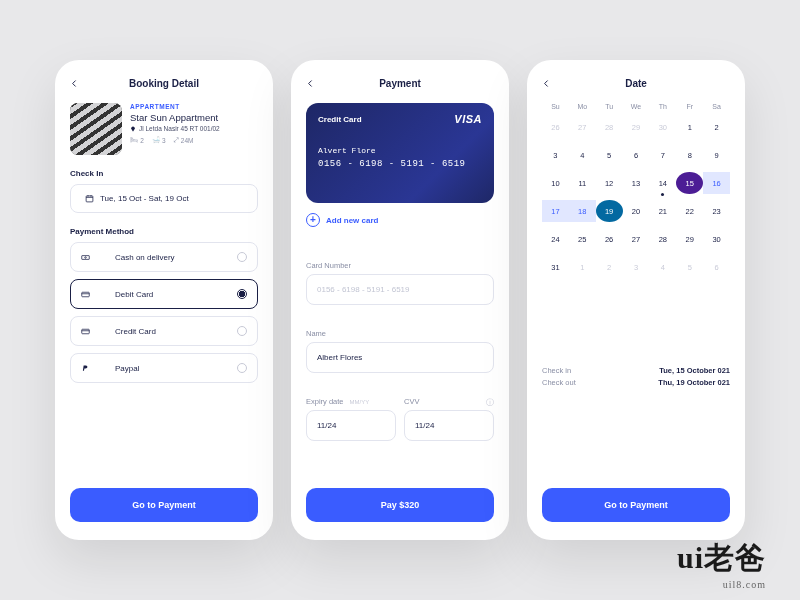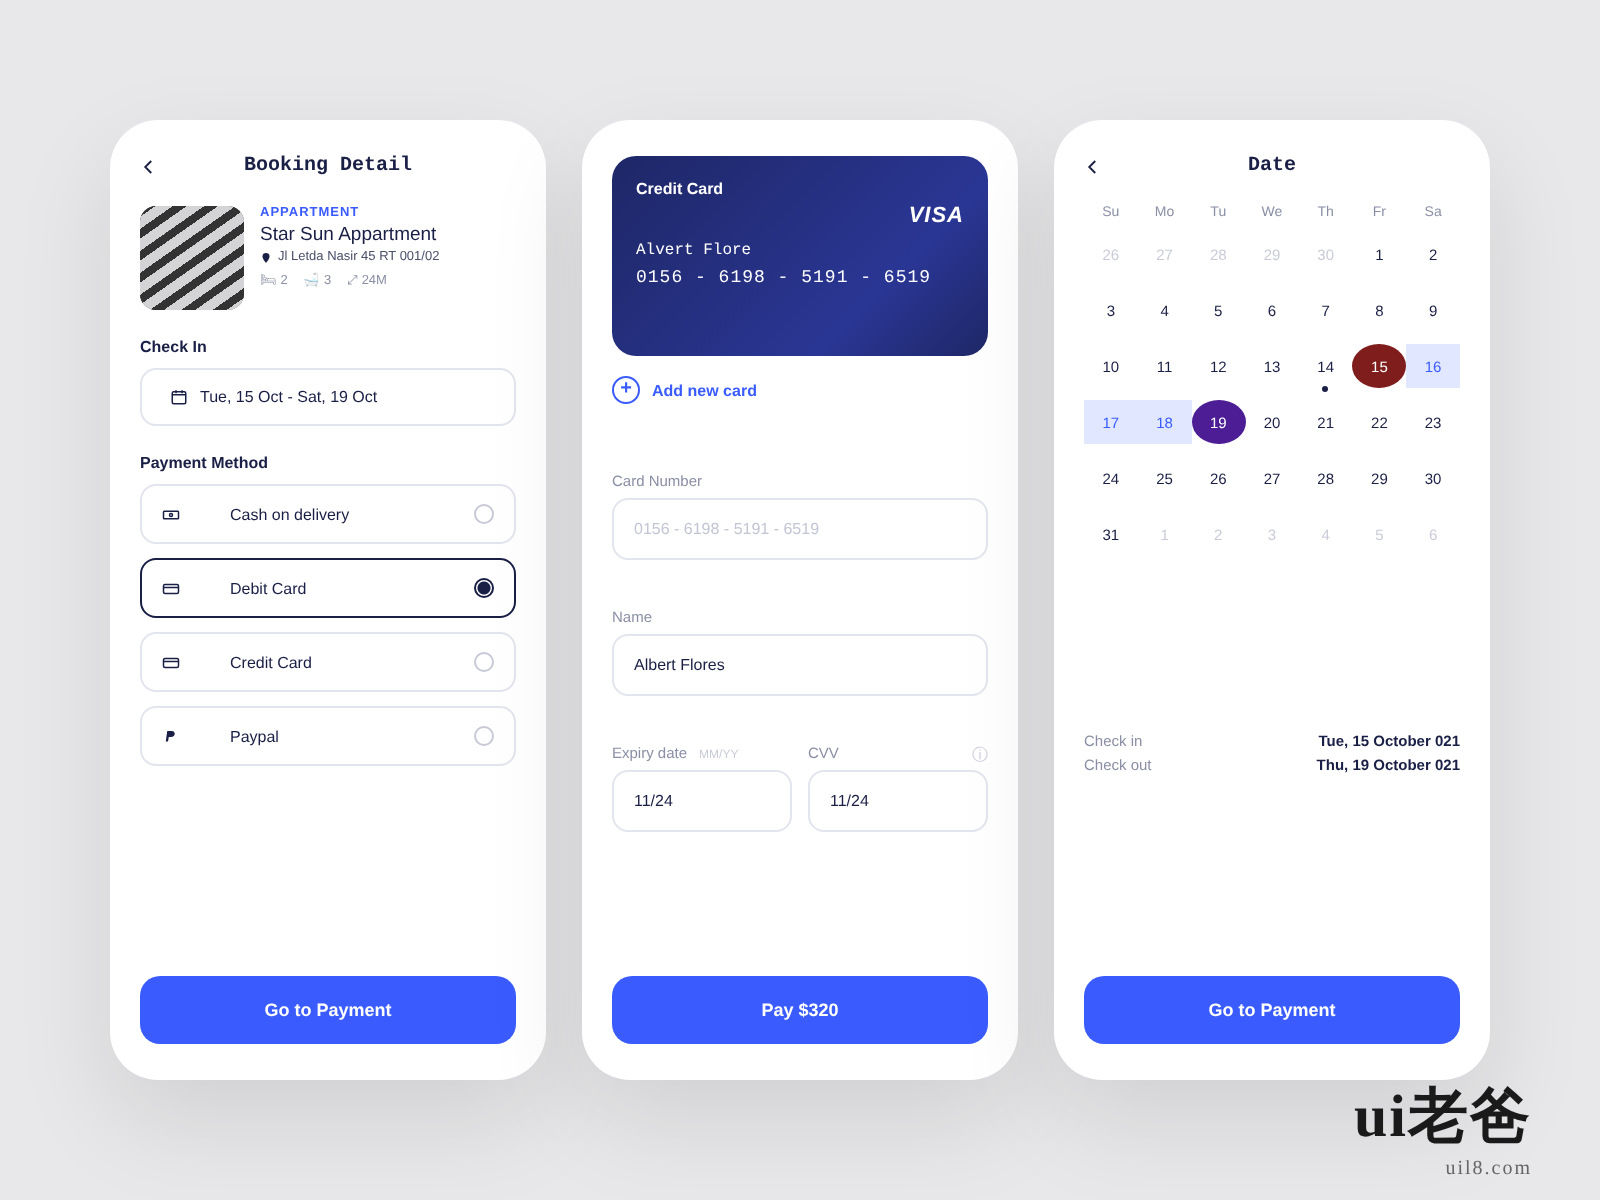--- a/index.html
+++ b/index.html
@@ -22,64 +22,64 @@
   border-radius: 24px;
   box-shadow: 0 20px 50px rgba(0,0,0,0.10);
   padding: 18px 15px;
   overflow: hidden;
   display: flex;
   flex-direction: column;
   font-size: 9px;
 }
 .header { display: flex; align-items: center; justify-content: center; position: relative; margin-bottom: 14px; }
 .back { position: absolute; left: 0; cursor: pointer; display:flex; }
-.header-title { font-weight: 700; font-size: 10px; color: #1a1f45; font-family: Liberation Mono, monospace; }
+.header-title { font-weight: 700; font-size: 10px; color: #1a1f45; }
 
 .listing { display: flex; gap: 8px; margin-bottom: 12px; }
 .thumb { width: 52px; height: 52px; border-radius: 8px; background: linear-gradient(135deg,#2a2a2a,#6a6a6a); position:relative; overflow:hidden;}
 .thumb::after{content:"";position:absolute;inset:0;background:repeating-linear-gradient(-35deg,#d4d4d6 0 5px,#333 5px 9px);}
 .listing-info { flex:1; }
 .tag { color:#3a5cff; font-size:6.5px; letter-spacing:0.5px; font-weight:600; }
 .listing-name { font-weight:400; font-size:9.5px; color:#1a1f45; margin:2px 0; }
 .addr { display:flex; align-items:center; gap:3px; color:#4a4f6a; font-size:6.5px; }
 .amen { display:flex; gap:8px; margin-top:4px; color:#8a8fa5; font-size:6.5px; }
 .amen span{display:flex;align-items:center;gap:2px;}
 .label { font-weight:600; font-size:8px; color:#1a1f45; margin-bottom:6px; margin-top:2px;}
 .date-field { border:1px solid #e2e4ee; border-radius:8px; padding:9px 14px; font-size:8px; color:#1a1f45; display:flex; align-items:center; gap:6px; margin-bottom:12px;}
 .pay-opt { border:1px solid #e2e4ee; border-radius:8px; padding:9px 10px; font-size:8px; color:#1a1f45; display:flex; align-items:center; gap:25px; margin-bottom:7px; cursor:pointer;}
 .pay-opt .radio { margin-left:auto; width:10px; height:10px; border:1px solid #c7c9d6; border-radius:50%; }
 .pay-opt.selected { border-color:#1a1f45; }
 .pay-opt.selected .radio { border-color:#1a1f45; background:radial-gradient(circle,#1a1f45 0 3px,transparent 3.5px); }
 .cta { margin-top:auto; background:#3a5cff; color:#fff; border:none; width:100%; border-radius:10px; padding:12px 0; font-size:9px; font-weight:700; cursor:pointer; }
 
 .card { background:linear-gradient(135deg,#1e2766,#2a3694 70%,#1e2766); border-radius:12px; color:#fff; padding:12px; height:100px; position:relative; overflow:hidden;}
 .card-type{font-size:8px;font-weight:600;}
-.card-brand{position:absolute;right:12px;top:24px;font-style:italic;font-weight:800;font-size:11px;letter-spacing:0.5px;}
+.card-brand{position:absolute;right:12px;top:10px;font-style:italic;font-weight:800;font-size:11px;letter-spacing:0.5px;}
 .card-name{font-family:'Courier New',monospace;font-size:8px;margin-top:22px;}
 .card-num{font-family:'Courier New',monospace;font-size:9px;letter-spacing:0.5px;margin-top:4px;}
 .add-card{display:flex;align-items:center;gap:6px;color:#3a5cff;font-size:8px;font-weight:600;margin:10px 0;cursor:pointer;}
 .plus-circ{width:14px;height:14px;border:1px solid #3a5cff;border-radius:50%;display:flex;align-items:center;justify-content:center;font-size:10px;line-height:1;}
 .field-label{font-size:7.5px;color:#8a8fa5;margin-bottom:4px;margin-top:24px;}
 .input{border:1px solid #e2e4ee;border-radius:8px;padding:10px;font-size:8px;color:#1a1f45;width:100%;}
 .input.light{color:#c2c5d3;}
 .row2{display:flex;gap:8px;}
 .row2 > div{flex:1;}
 .field-label .hint{color:#c9cbd8;margin-left:6px;font-size:6px;}
 .info-ic{float:right;color:#c9cbd8;font-size:8px;}
 
 .month-row{display:flex;align-items:center;justify-content:space-between;margin-bottom:10px;}
 .month-title{font-weight:700;font-size:10px;color:#1a1f45;}
 .month-nav{display:flex;gap:8px;color:#1a1f45;font-size:9px;}
 .month-nav span{cursor:pointer;}
 .dow{display:grid;grid-template-columns:repeat(7,1fr);text-align:center;font-size:7px;color:#8a8fa5;margin-bottom:6px;gap:0;}
 .days{display:grid;grid-template-columns:repeat(7,1fr);text-align:center;font-size:7.5px;color:#1a1f45;row-gap:6px;}
 .day{height:22px;display:flex;align-items:center;justify-content:center;border-radius:50%;position:relative;}
 .day.mute{color:#c9cbd8;}
-.day.start{background:#7f1d1d;color:#fff;}
-.day.end{background:#4c1d95;color:#fff;}
+.day.start{background:#4c1d95;color:#fff;}
+.day.end{background:#0369a1;color:#fff;}
 .day.mid{background:#e1e7ff;color:#3a5cff;border-radius:0;}
 .day.dot::after{content:"";position:absolute;bottom:-2px;width:3px;height:3px;border-radius:50%;background:#1a1f45;}
 .summary{margin-top:auto;font-size:7.5px;color:#8a8fa5;margin-bottom:10px;}
 .summary-row{display:flex;justify-content:space-between;margin-bottom:3px;}
 .summary-val{color:#1a1f45;font-weight:600;}
 .watermark{position:absolute;right:34px;bottom:10px;text-align:right;color:#1a1a1a;font-family:Liberation Serif, serif;}
 .watermark .chars{font-size:30px;font-weight:800;letter-spacing:1px;}
 .watermark .url{font-size:10px;color:#666;letter-spacing:1px;}
 .ico{width:9px;height:9px;display:inline-block;}
 </style>
@@ -150,20 +150,28 @@
     <svg class="ico" viewBox="0 0 24 24" fill="#1a1f45">
         <path d="M7 4h6c3 0 4 2 4 4s-2 4-5 4H9l-1 6H5z"></path>
       </svg>
     <span>Paypal</span>
       <span class="radio"></span>
   </div>
   <button class="cta">Go to Payment</button>
 </div>
 
 <div class="phone">
+  <div class="header">
+    <span class="back">
+        <svg class="ico" viewBox="0 0 24 24" fill="none" stroke="#1a1f45" stroke-width="2.5">
+          <path d="M15 4l-8 8 8 8"></path>
+        </svg>
+      </span>
+    <span class="header-title">Payment</span>
+  </div>
   <div class="card">
     <div class="card-type">Credit Card</div>
     <div class="card-brand">VISA</div>
     <div class="card-name">Alvert Flore</div>
     <div class="card-num">0156 - 6198 - 5191 - 6519</div>
   </div>
   <div class="add-card">
     <span class="plus-circ">+</span>
     <span>Add new card</span>
   </div>

